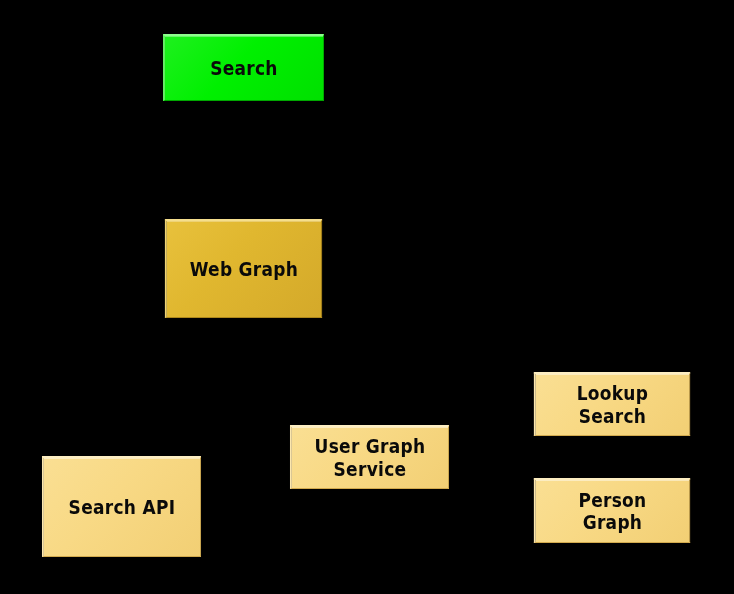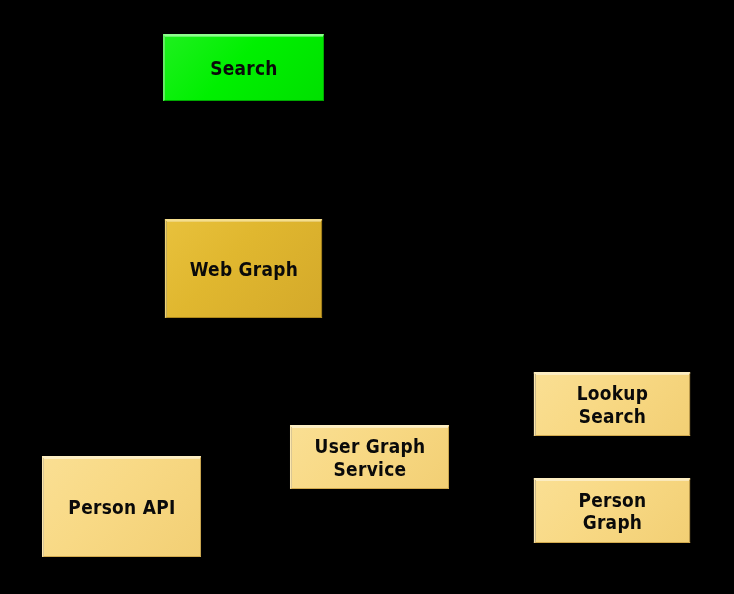--- a/index.html
+++ b/index.html
@@ -87,21 +87,21 @@
     <span class="label">Lookup
 Search</span>
   </div>
 
   <div class="node sand" style="left:284px; top:425px; width:171px; height:64px;">
     <span class="label">User Graph
 Service</span>
   </div>
 
   <div class="node sand" style="left:36px; top:456px; width:171px; height:101px;">
-    <span class="label">Person API</span>
+    <span class="label">Search API</span>
   </div>
 
   <div class="node sand" style="left:528px; top:478px; width:168px; height:65px;">
     <span class="label">Person
 Graph</span>
   </div>
 
 </div>
 
 </body></html>

